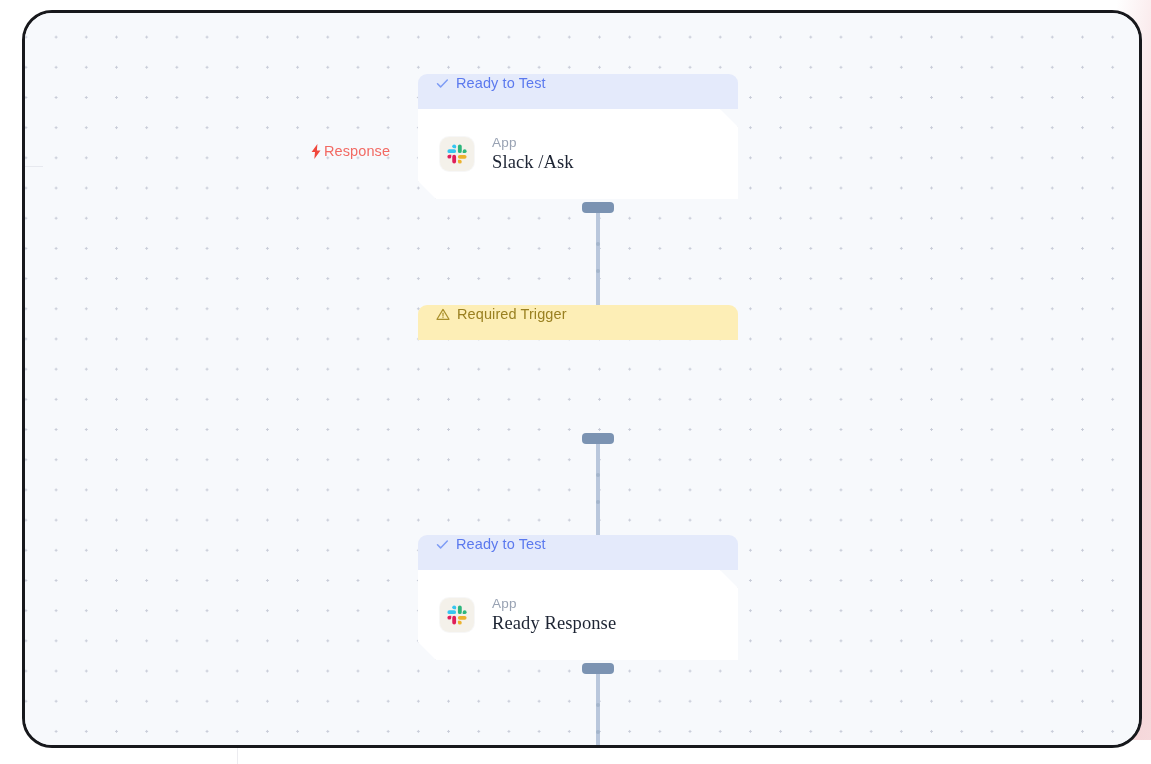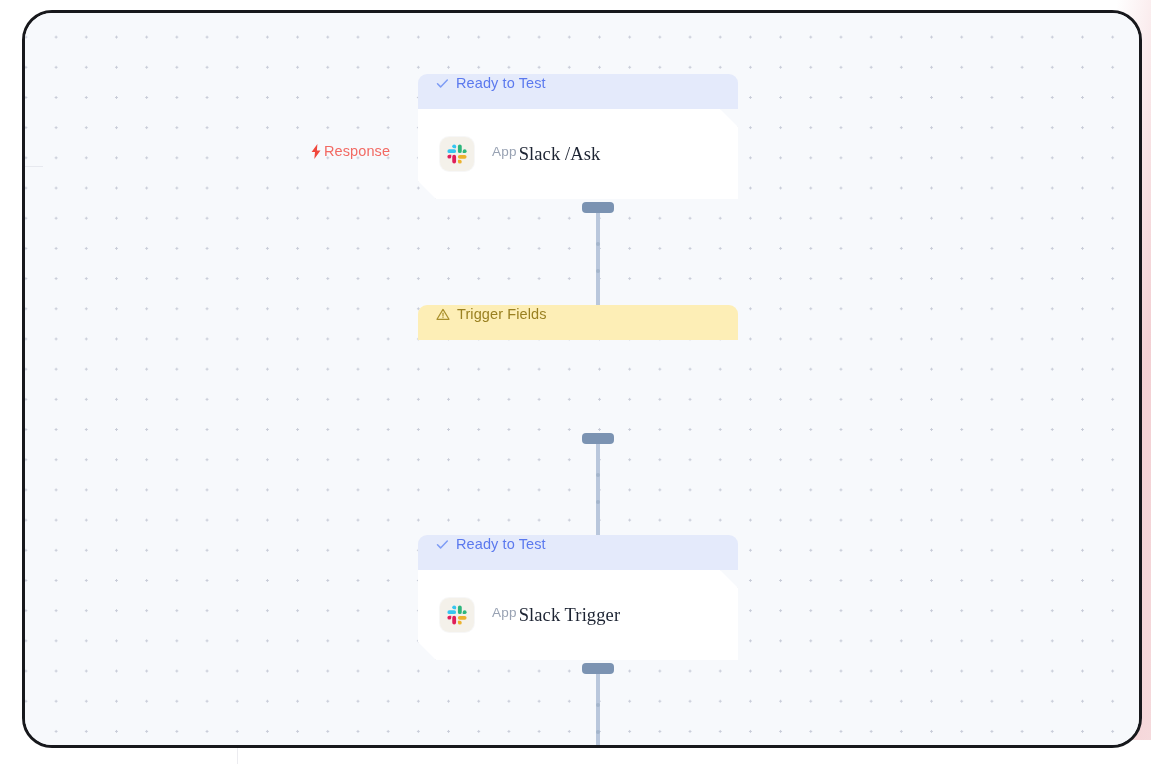--- a/index.html
+++ b/index.html
@@ -202,21 +202,21 @@
   }
   .node-icon.slack {
     background: #f4f1ea;
     box-shadow: 0 0 0 1px rgba(0,0,0,.03);
   }
   .node-icon.ai {
     background: #f4382f;
     box-shadow: 0 0 10px 3px rgba(244,56,47,.45);
   }
 
-  .node-text { display: flex; gap: 2px; }
+  .node-text { display: flex; flex-direction: column; gap: 2px; }
   .node-kicker {
     font-size: 13.5px;
     color: #98a2b3;
     letter-spacing: .2px;
   }
   .node-title {
     font-size: 18.5px;
     color: #1d2433;
     letter-spacing: .1px;
     font-family: Liberation Serif, serif;
@@ -297,21 +297,21 @@
 
       <div class="node" style="left:393px;top:292px;">
         <div class="node-status warn">
           <span class="status-icon">
             <svg width="14" height="13" viewBox="0 0 14 13" aria-hidden="true">
               <path d="M7 1.4 13 11.3H1L7 1.4z" fill="none" stroke="#a98f2b" stroke-width="1.2" stroke-linejoin="round"></path>
               <path d="M7 5.2v2.9" stroke="#a98f2b" stroke-width="1.2" stroke-linecap="round"></path>
               <circle cx="7" cy="9.6" r=".7" fill="#a98f2b"></circle>
             </svg>
           </span>
-          <span>Trigger Fields</span>
+          <span>Required Trigger</span>
         </div>
       </div>
 
       <div class="node" style="left:393px;top:522px;">
         <div class="node-status ready">
           <span class="status-icon">
             <svg width="13" height="13" viewBox="0 0 13 13" aria-hidden="true">
               <path d="M1.5 6.8 4.6 9.9 11.3 3" fill="none" stroke="#7e9cf5" stroke-width="1.5" stroke-linecap="round" stroke-linejoin="round"></path>
             </svg>
           </span>
@@ -325,20 +325,20 @@
               <path d="M8.6 5.1a2.3 2.3 0 1 1 2.3-2.3v2.3H8.6z" fill="#36c5f0"></path>
               <path d="M8.6 6.3a2.3 2.3 0 1 1 0 4.6H2.8a2.3 2.3 0 1 1 0-4.6h5.8z" fill="#36c5f0"></path>
               <path d="M18.9 8.6a2.3 2.3 0 1 1 2.3 2.3h-2.3V8.6z" fill="#2eb67d"></path>
               <path d="M17.7 8.6a2.3 2.3 0 1 1-4.6 0V2.8a2.3 2.3 0 1 1 4.6 0v5.8z" fill="#2eb67d"></path>
               <path d="M15.4 18.9a2.3 2.3 0 1 1-2.3 2.3v-2.3h2.3z" fill="#ecb22e"></path>
               <path d="M15.4 17.7a2.3 2.3 0 1 1 0-4.6h5.8a2.3 2.3 0 1 1 0 4.6h-5.8z" fill="#ecb22e"></path>
             </svg>
           </span>
           <span class="node-text">
             <span class="node-kicker">App</span>
-            <span class="node-title">Slack Trigger</span>
+            <span class="node-title">Ready Response</span>
           </span>
         </div>
       </div>
 
     </div>
   </div>
 </div>
 
 </body></html>

